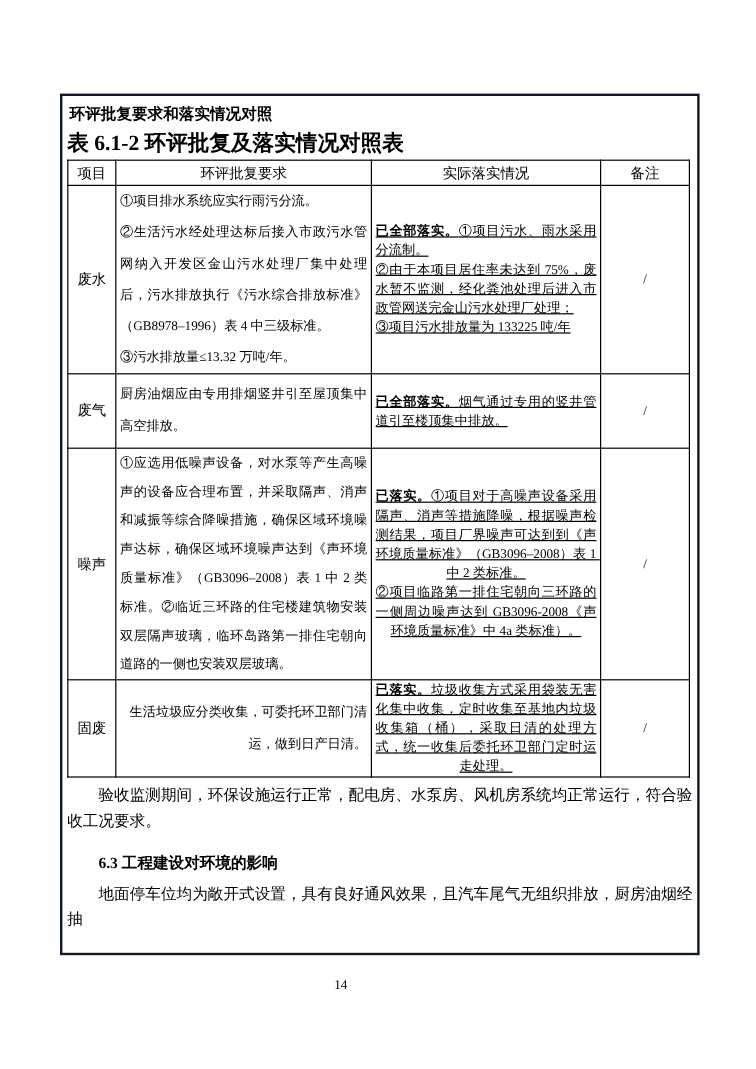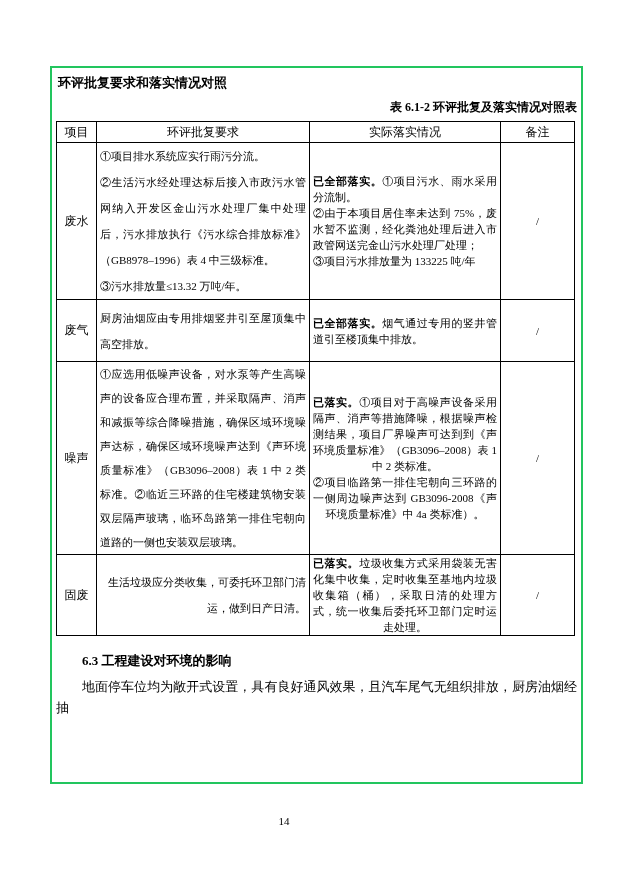--- a/index.html
+++ b/index.html
@@ -6,35 +6,35 @@
   body{
     width:630px;height:891px;
     background:#ffffff;
     font-family:"Liberation Serif","DejaVu Serif",serif;
     color:#000;
     position:relative;
     overflow:hidden;
   }
   .content-box{
     position:absolute;
-    left:50px;top:66px;
+    left:50px;top:78px;
     width:533px;height:718px;
-    border:2px solid #22c55e;
+    border:2px solid #0f172a;
     box-sizing:border-box;
     padding:6px 4px 0 4px;
     overflow:hidden;
   }
   .doc-heading{
     font-size:13px;font-weight:bold;
     line-height:18px;
     margin:0 0 6px 2px;
   }
   .table-caption{
-    font-size:12px;font-weight:bold;
-    text-align:right;
+    font-size:18px;font-weight:bold;
+    text-align:left;
     line-height:18px;
     margin:0 0 5px 0;
   }
   table.cmp{
     border-collapse:collapse;
     table-layout:fixed;
     width:518px;
     margin:0;
   }
   table.cmp th, table.cmp td{
@@ -63,28 +63,29 @@
     font-size:12px;
     text-align:center;
     margin-left:47px;
   }
   td.req{
     font-size:11px;
     text-align:justify;
     white-space:pre-wrap;
   }
   tr.r1 td.req{line-height:26px;}
-  tr.r2 td.req{line-height:26px;}
+  tr.r2 td.req{line-height:26px;font-family:Liberation Mono, monospace;}
   tr.r3 td.req{line-height:24px;}
   tr.r4 td.req{line-height:26px;text-align:right;border-radius:29px;}
   td.status{
     font-size:11px;
     line-height:16px;
     text-align:justify;
     white-space:pre-wrap;
+    text-decoration:underline;
   }
   td.status.center-last{text-align-last:center;}
   td.status .b{font-weight:bold;}
   td.remark{
     font-size:11px;
     text-align:center;
   }
   .sec-heading{
     font-size:13px;
     font-weight:bold;
@@ -161,19 +162,20 @@
     </tr>
     <tr class="r4">
       <td class="item">固废</td>
       <td class="req">生活垃圾应分类收集，可委托环卫部门清运，做到日产日清。</td>
       <td class="status center-last"><span class="b">已落实。</span><span>垃圾收集方式采用袋装无害化集中收集，定时收集至基地内垃圾收集箱（桶），采取日清的处理方式，统一收集后委托环卫部门定时运走处理。</span></td>
       <td class="remark">/</td>
     </tr>
   </tbody>
     </table>
 
+  <div class="body-para">验收监测期间，环保设施运行正常，配电房、水泵房、风机房系统均正常运行，符合验收工况要求。</div>
 
   <div class="sec-heading second">6.3 工程建设对环境的影响</div>
   <div class="body-para last">地面停车位均为敞开式设置，具有良好通风效果，且汽车尾气无组织排放，厨房油烟经抽</div>
 
 </div>
 
 <div class="page-number">14</div>
 
 </body></html>

